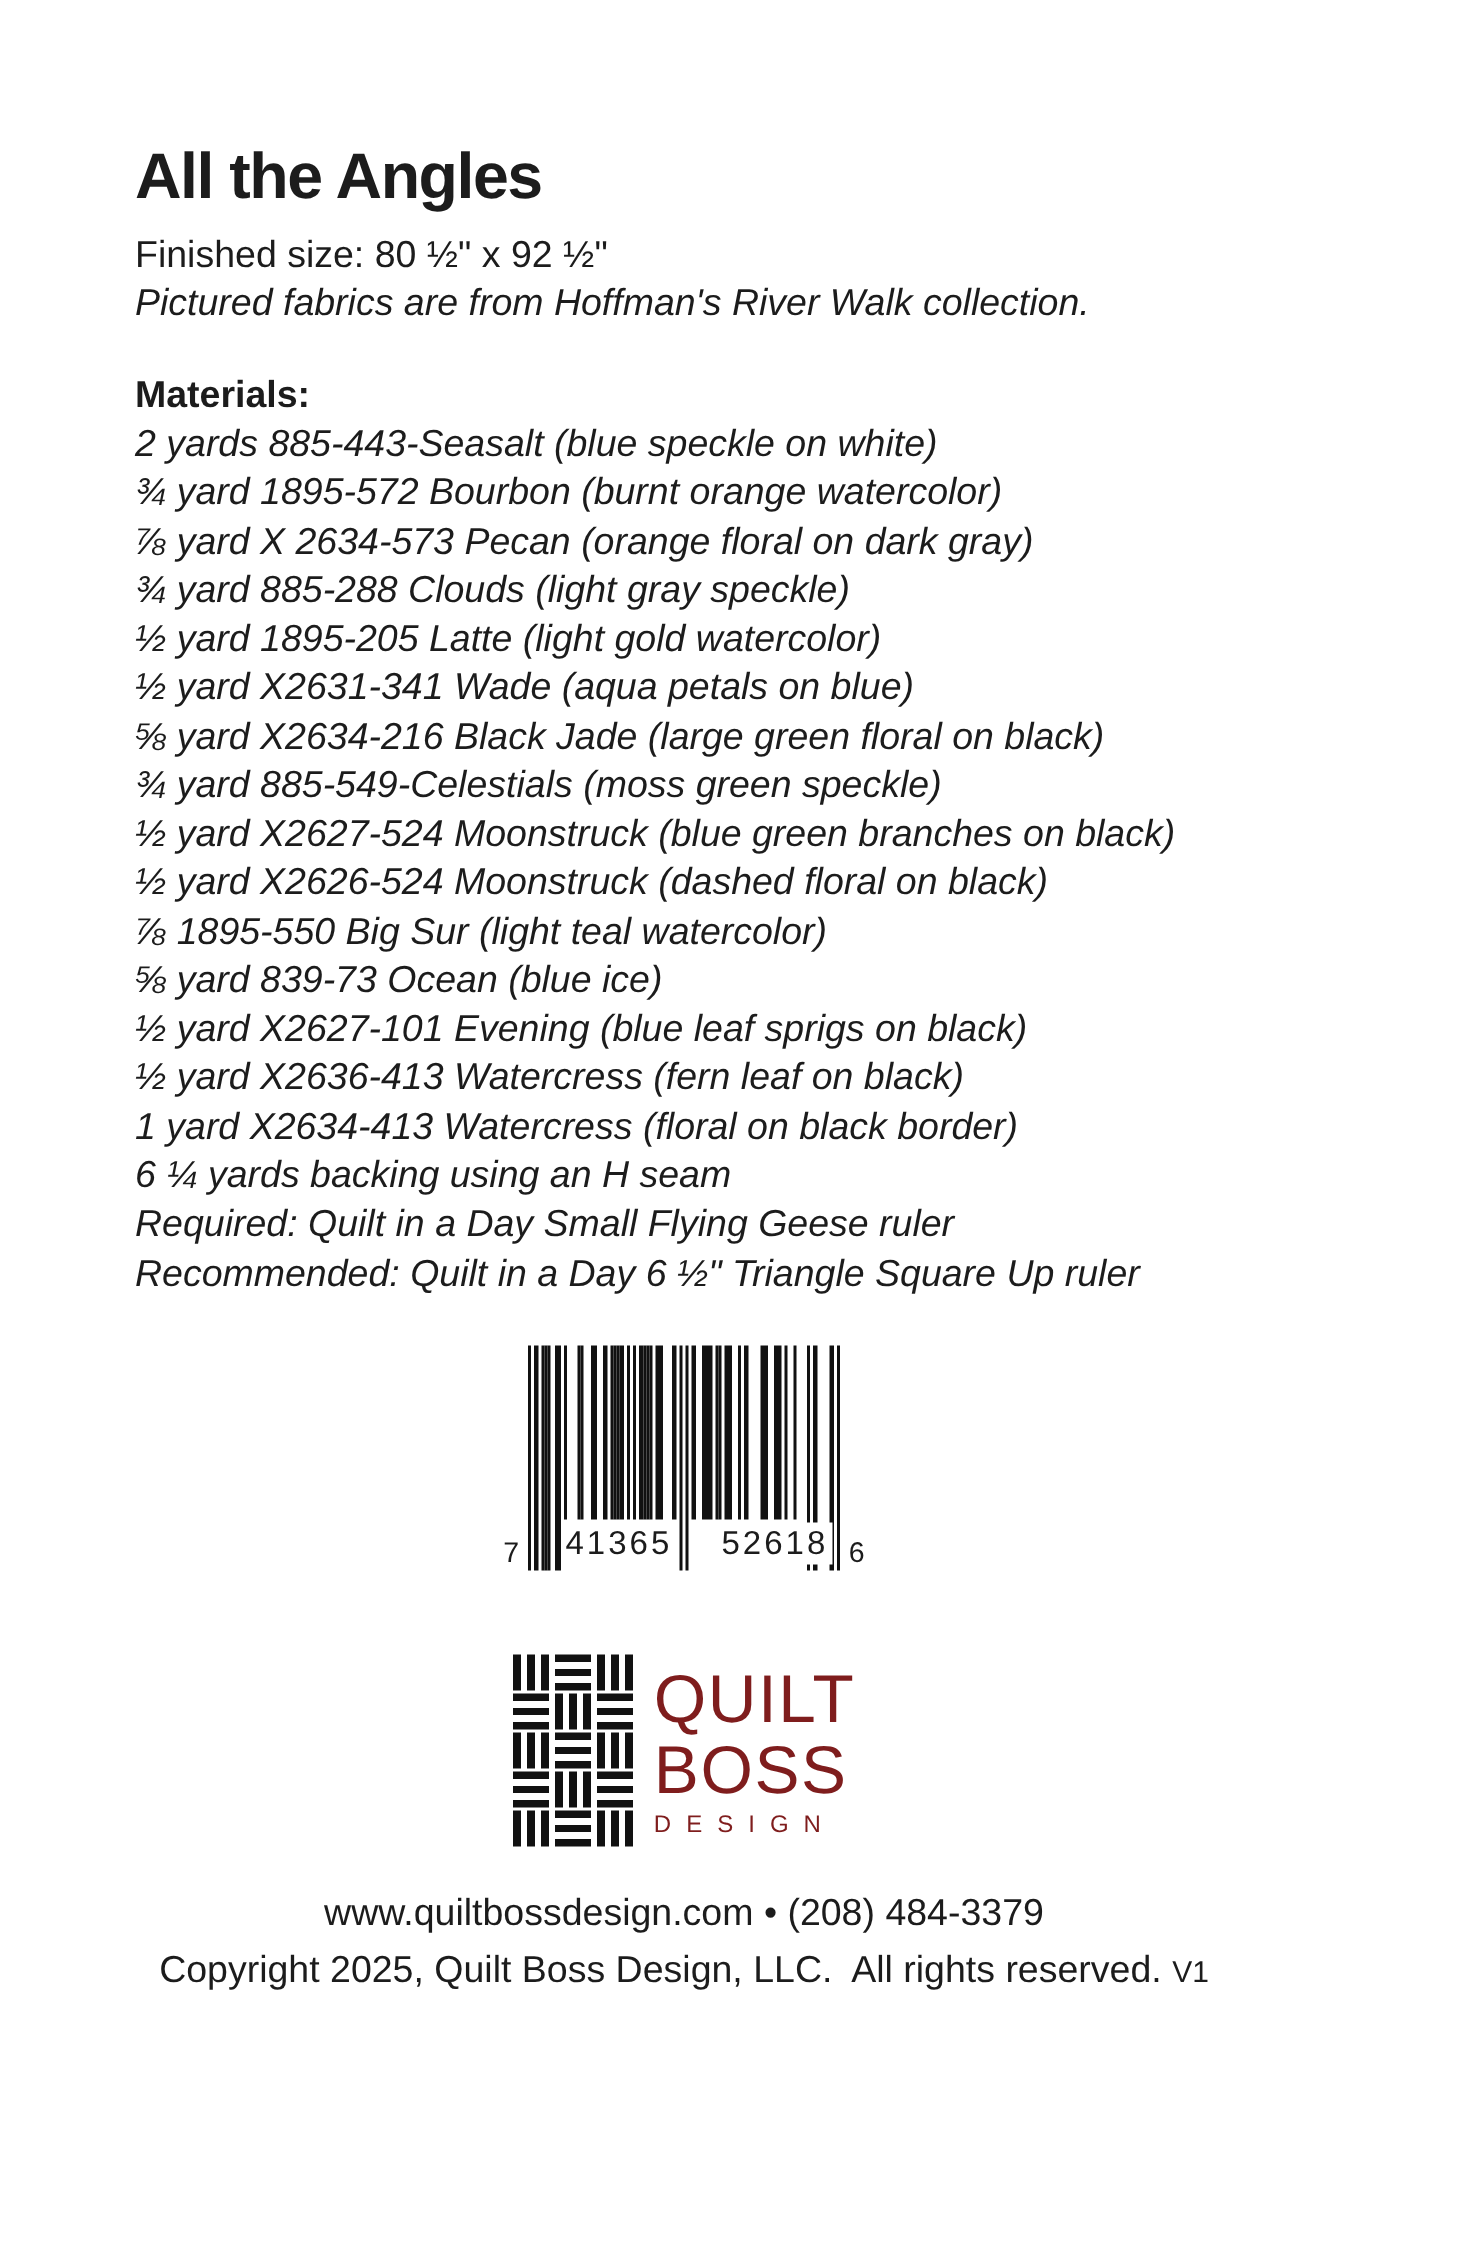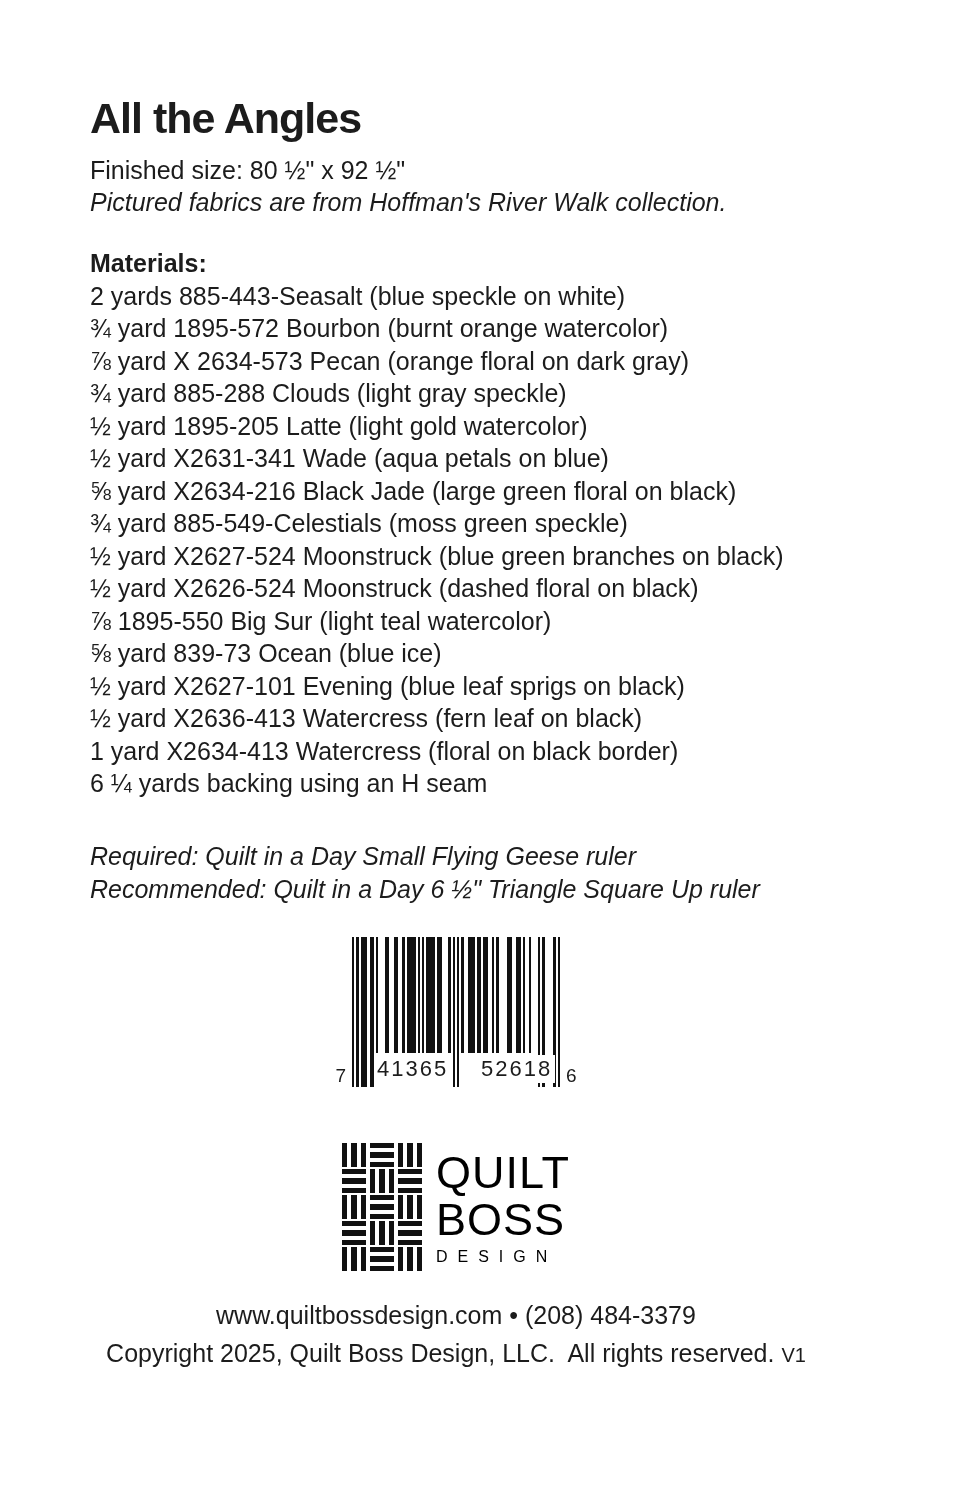--- a/index.html
+++ b/index.html
@@ -36,22 +36,23 @@
     margin-top: 28px;
     font-weight: 700;
     font-size: 25px;
     line-height: 32.5px;
   }
   .materials-list { }
   .materials-line {
     font-size: 25px;
     line-height: 32.5px;
     white-space: nowrap;
-  }
-  .ruler-notes { margin-top: 40px; }
+    font-style: italic;
+  }
+  .ruler-notes { }
 
   
   .center-col { width: 912px; }
 
   
   .barcode-wrap {
     margin-top: 31px;
     display: flex;
     justify-content: center;
     align-items: flex-end;
@@ -89,21 +90,21 @@
     display: flex;
     justify-content: center;
     align-items: center;
     gap: 14px;
   }
   .quilt-block { display: inline-block; }
   .qb-row { display: flex; gap: 4px; margin-bottom: 2px; }
   .qb-tile { width: 24px; height: 24px; }
   .qb-tile.v { background: linear-gradient(90deg,  #111 0 22%, #fff 22% 39%, #111 39% 61%, #fff 61% 78%, #111 78% 100%); }
   .qb-tile.h { background: linear-gradient(180deg, #111 0 22%, #fff 22% 39%, #111 39% 61%, #fff 61% 78%, #111 78% 100%); }
-  .logo-text { color: #000000; }
+  .logo-text { color: #7f1d1d; }
   .logo-word {
     font-size: 45px;
     line-height: 47px;
     font-weight: 400;
     letter-spacing: 1px;
   }
   .logo-design {
     margin-top: 5px;
     font-size: 16px;
     letter-spacing: 10px;

